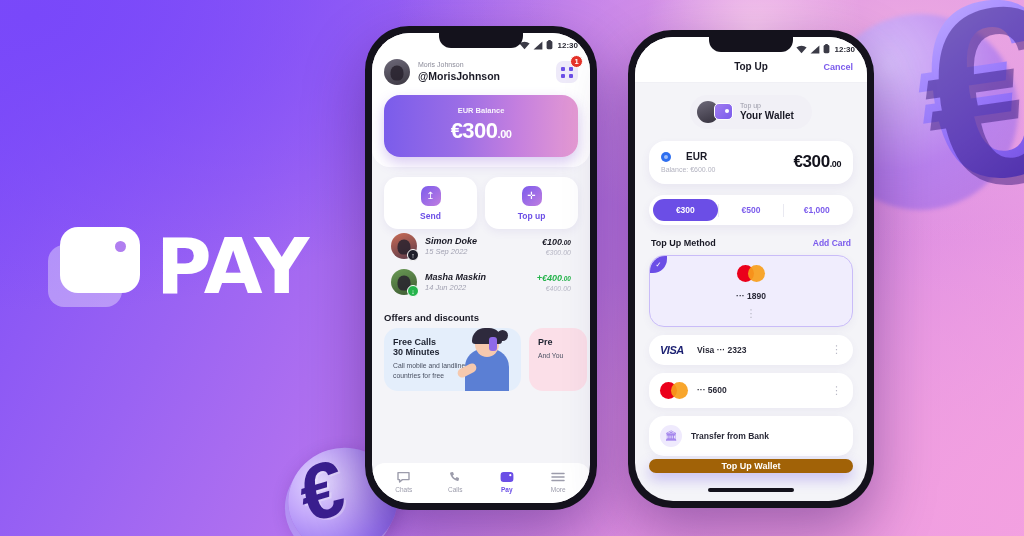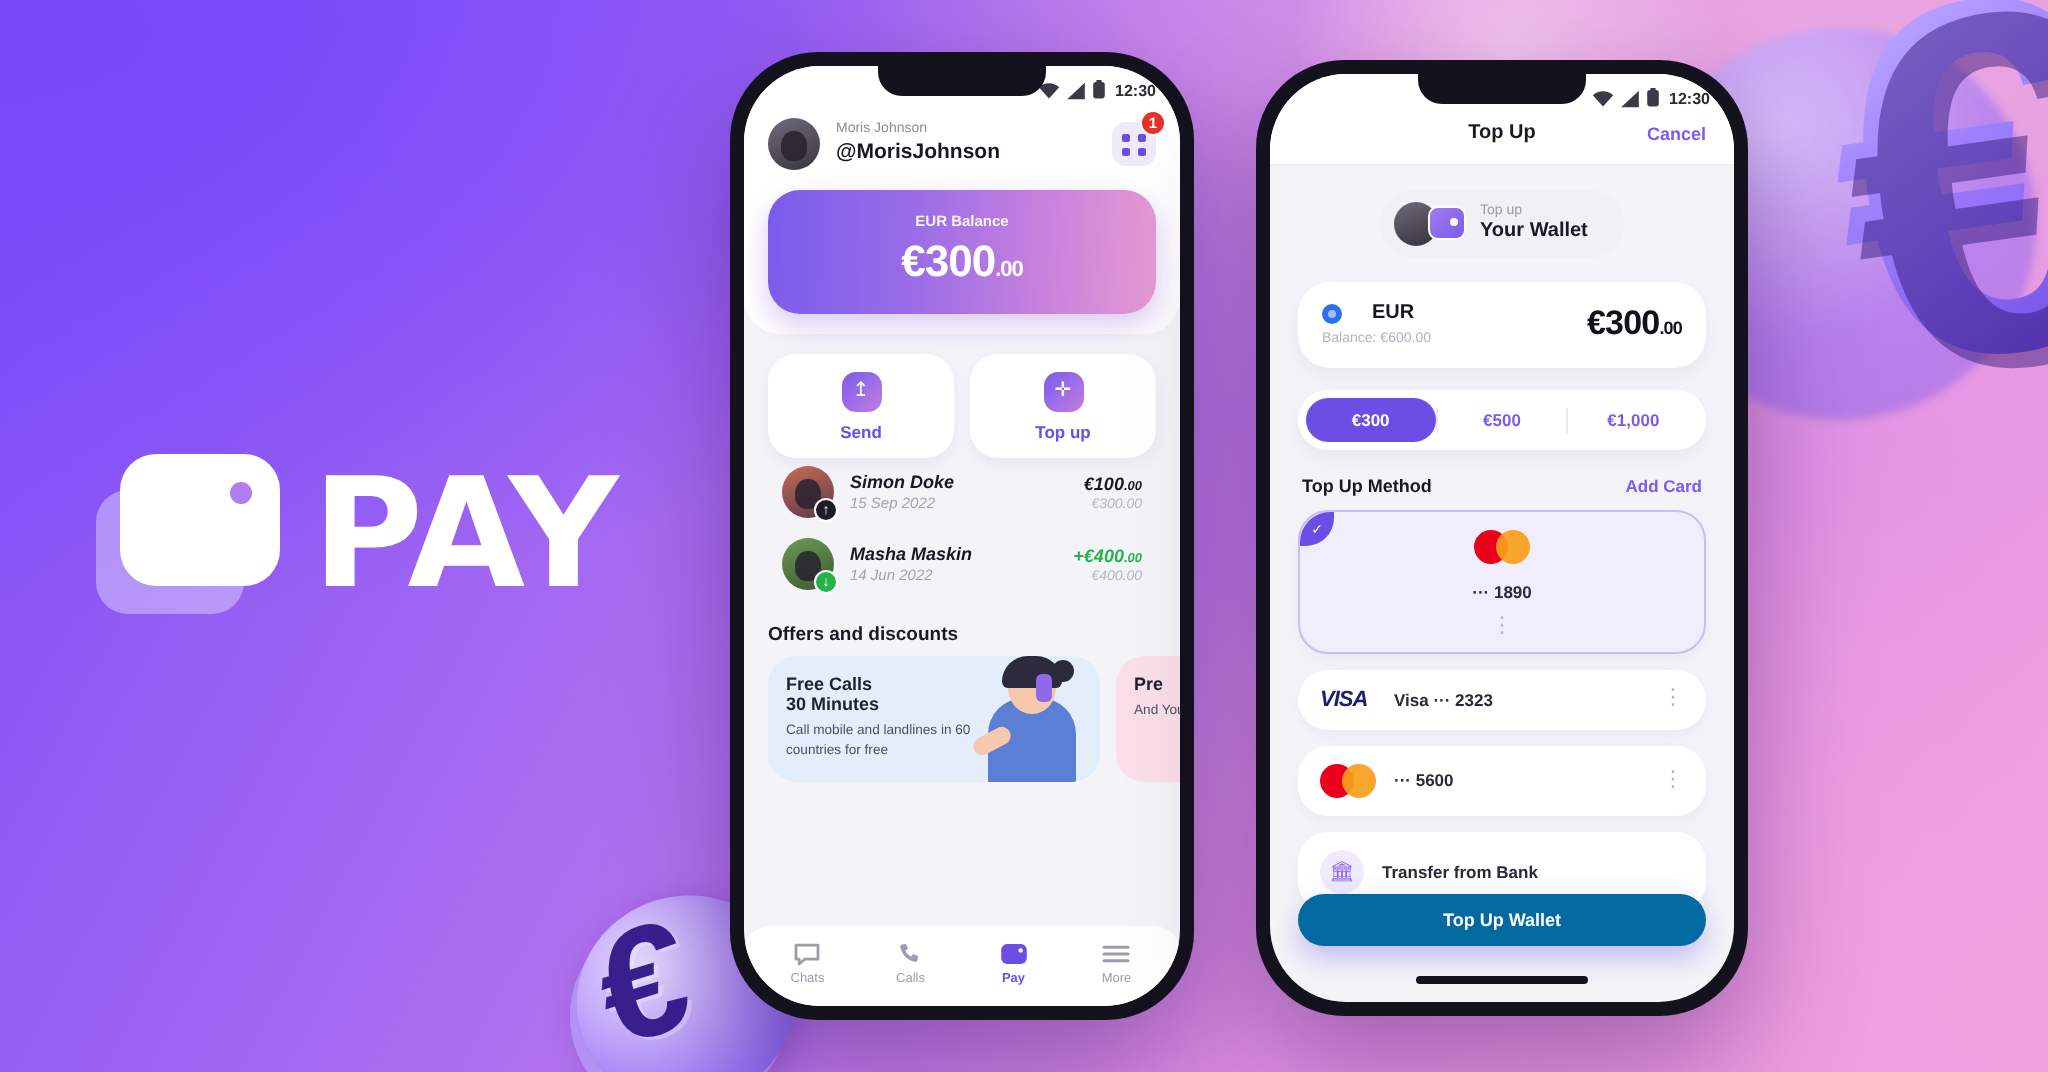--- a/index.html
+++ b/index.html
@@ -153,21 +153,21 @@
   .act-right { text-align: right; }
   .act-amt { font-size: 9px; font-weight: 800; color: #191925; }
   .act-amt small { font-size: 6.5px; }
   .act-amt.in { color: #24b34b; }
   .act-bal { font-size: 7px; color: #b6b6c4; margin-top: 2px; }
 
   .offers { padding: 0 0 0 12px; display: flex; gap: 8px; }
   .offer {
     border-radius: 14px; padding: 9px 9px 10px; position: relative; overflow: hidden; flex: none;
   }
-  .offer.blue { width: 166px; background: #e4eefb; }
+  .offer.blue { width: 137px; background: #e4eefb; }
   .offer.pink { width: 58px; background: #fbdfe8; }
   .of-t1 { font-size: 9px; font-weight: 800; color: #1d2230; }
   .of-t2 { font-size: 9px; font-weight: 800; color: #1d2230; }
   .of-sub { font-size: 6.8px; color: #4a5162; line-height: 1.45; margin-top: 4px; }
   .of-art { position: absolute; right: 2px; bottom: 0; width: 66px; height: 62px; }
   .art-body { position:absolute; left:12px; bottom:0; width:44px; height:42px; border-radius:18px 18px 0 0; background:#5b7fd4; }
   .art-head { position:absolute; left:22px; bottom:34px; width:24px; height:26px; border-radius:50%; background:#f6c9ae; }
   .art-hair { position:absolute; left:19px; bottom:47px; width:30px; height:16px; border-radius:16px 16px 4px 4px; background:#2e2a3d; }
   .art-bun  { position:absolute; left:44px; bottom:50px; width:11px; height:11px; border-radius:50%; background:#2e2a3d; }
   .art-arm  { position:absolute; left:4px; bottom:16px; width:20px; height:9px; border-radius:6px; background:#f6c9ae; transform: rotate(-28deg); }
@@ -247,22 +247,22 @@
   .mc { position: relative; width: 28px; height: 17px; flex: none; }
   .mc i { position: absolute; top: 0; width: 17px; height: 17px; border-radius: 50%; }
   .mc .r { left: 0; background: #eb001b; }
   .mc .y { right: 0; background: #f79e1b; opacity: .92; }
   .visa { font-size: 11px; font-weight: 800; color: #1a1f71; font-style: italic; letter-spacing: -.5px; flex:none; width:28px;}
   .bank-ic {
     width: 22px; height: 22px; border-radius: 50%; background: #efeafd; flex: none;
     display: flex; align-items: center; justify-content: center; color: #8f6ae8; font-size: 10px;
   }
   .cta {
-    position: absolute; left: 14px; right: 14px; bottom: 28px; height: 26px; border-radius: 14px;
-    background: #0369a1; color: #fff; font-size: 9px; font-weight: 800;
+    position: absolute; left: 14px; right: 14px; bottom: 28px; height: 14px; border-radius: 14px;
+    background: #a16207; color: #fff; font-size: 9px; font-weight: 800;
     display: flex; align-items: center; justify-content: center;
     box-shadow: 0 6px 14px rgba(107,78,230,.35);
     text-align: right;
   }
   .home-ind {
     position: absolute; left: 50%; transform: translateX(-50%); bottom: 9px;
     width: 86px; height: 4px; border-radius: 3px; background: #14121c;
   }
 </style>
 </head>

